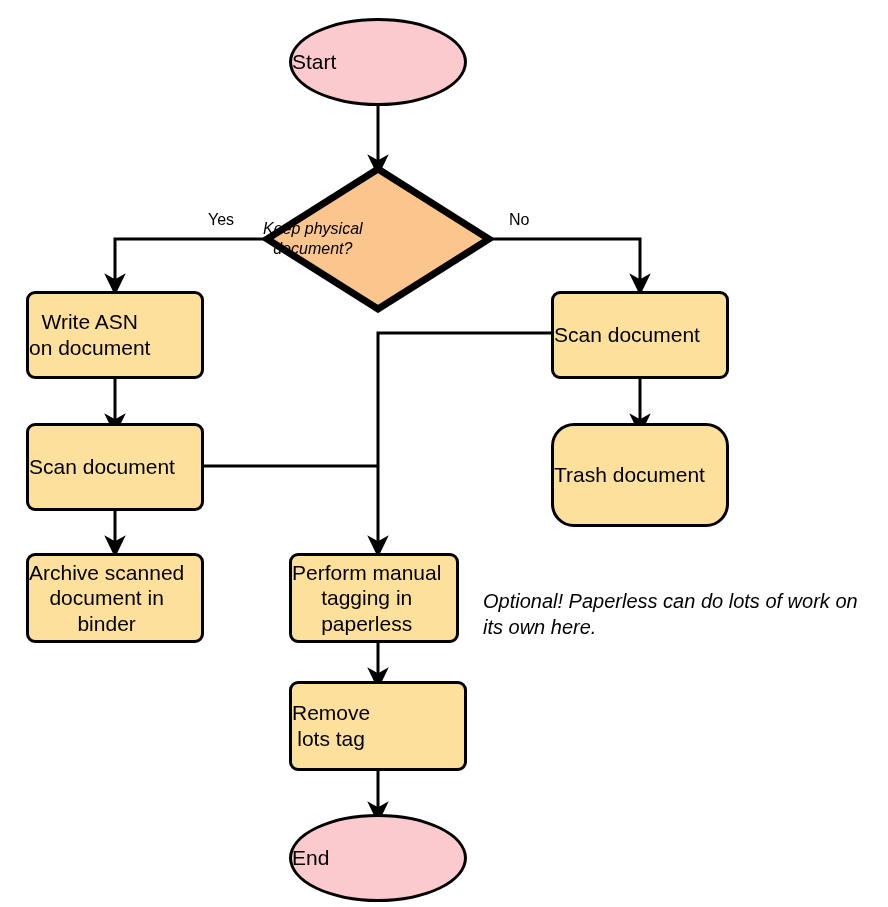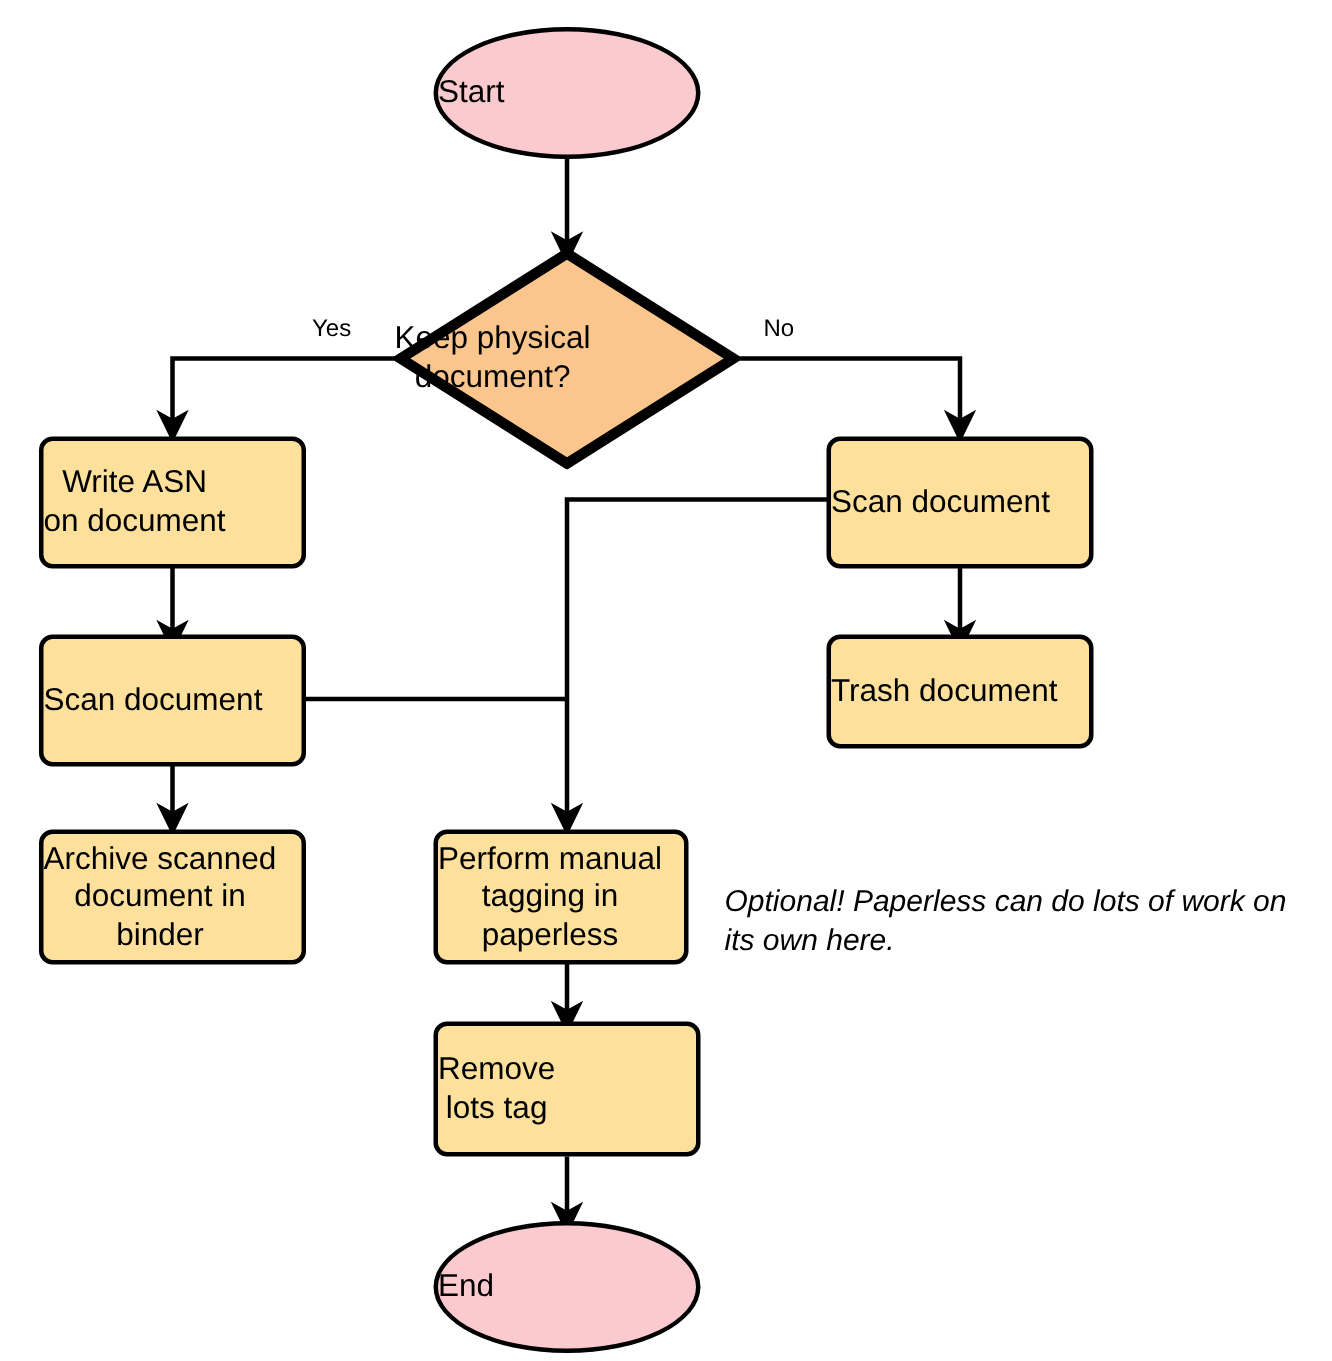--- a/index.html
+++ b/index.html
@@ -49,22 +49,23 @@
   }
   .node-process {
     background: #fce09b;
     border: 3.5px solid #000000;
     border-radius: 9px;
     font-size: 21px;
   }
   .node-decision {
     background: transparent;
     border: none;
-    font-size: 21px;
+    font-size: 16px;
     z-index: 3;
+    font-style: italic;
   }
   .node-decision .decision-shape {
     position: absolute;
     left: 0;
     top: 0;
     width: 100%;
     height: 100%;
     z-index: 0;
   }
   .node-decision .decision-text {
@@ -146,21 +147,21 @@
   <div class="node node-process" style="left:26px; top:553px; width:178px; height:90px;">
     <span>Archive scanned
 document in
 binder</span>
   </div>
 
   <div class="node node-process" style="left:551px; top:291px; width:178px; height:88px;">
     <span>Scan document</span>
   </div>
 
-  <div class="node node-process" style="left:551px; top:423px; width:178px; height:76px;">
+  <div class="node node-process" style="left:551px; top:423px; width:178px; height:104px;border-radius:23px;">
     <span>Trash document</span>
   </div>
 
   <div class="node node-process" style="left:289px; top:553px; width:170px; height:90px;">
     <span>Perform manual
 tagging in
 paperless</span>
   </div>
 
   <div class="node node-process" style="left:289px; top:681px; width:178px; height:90px;">

